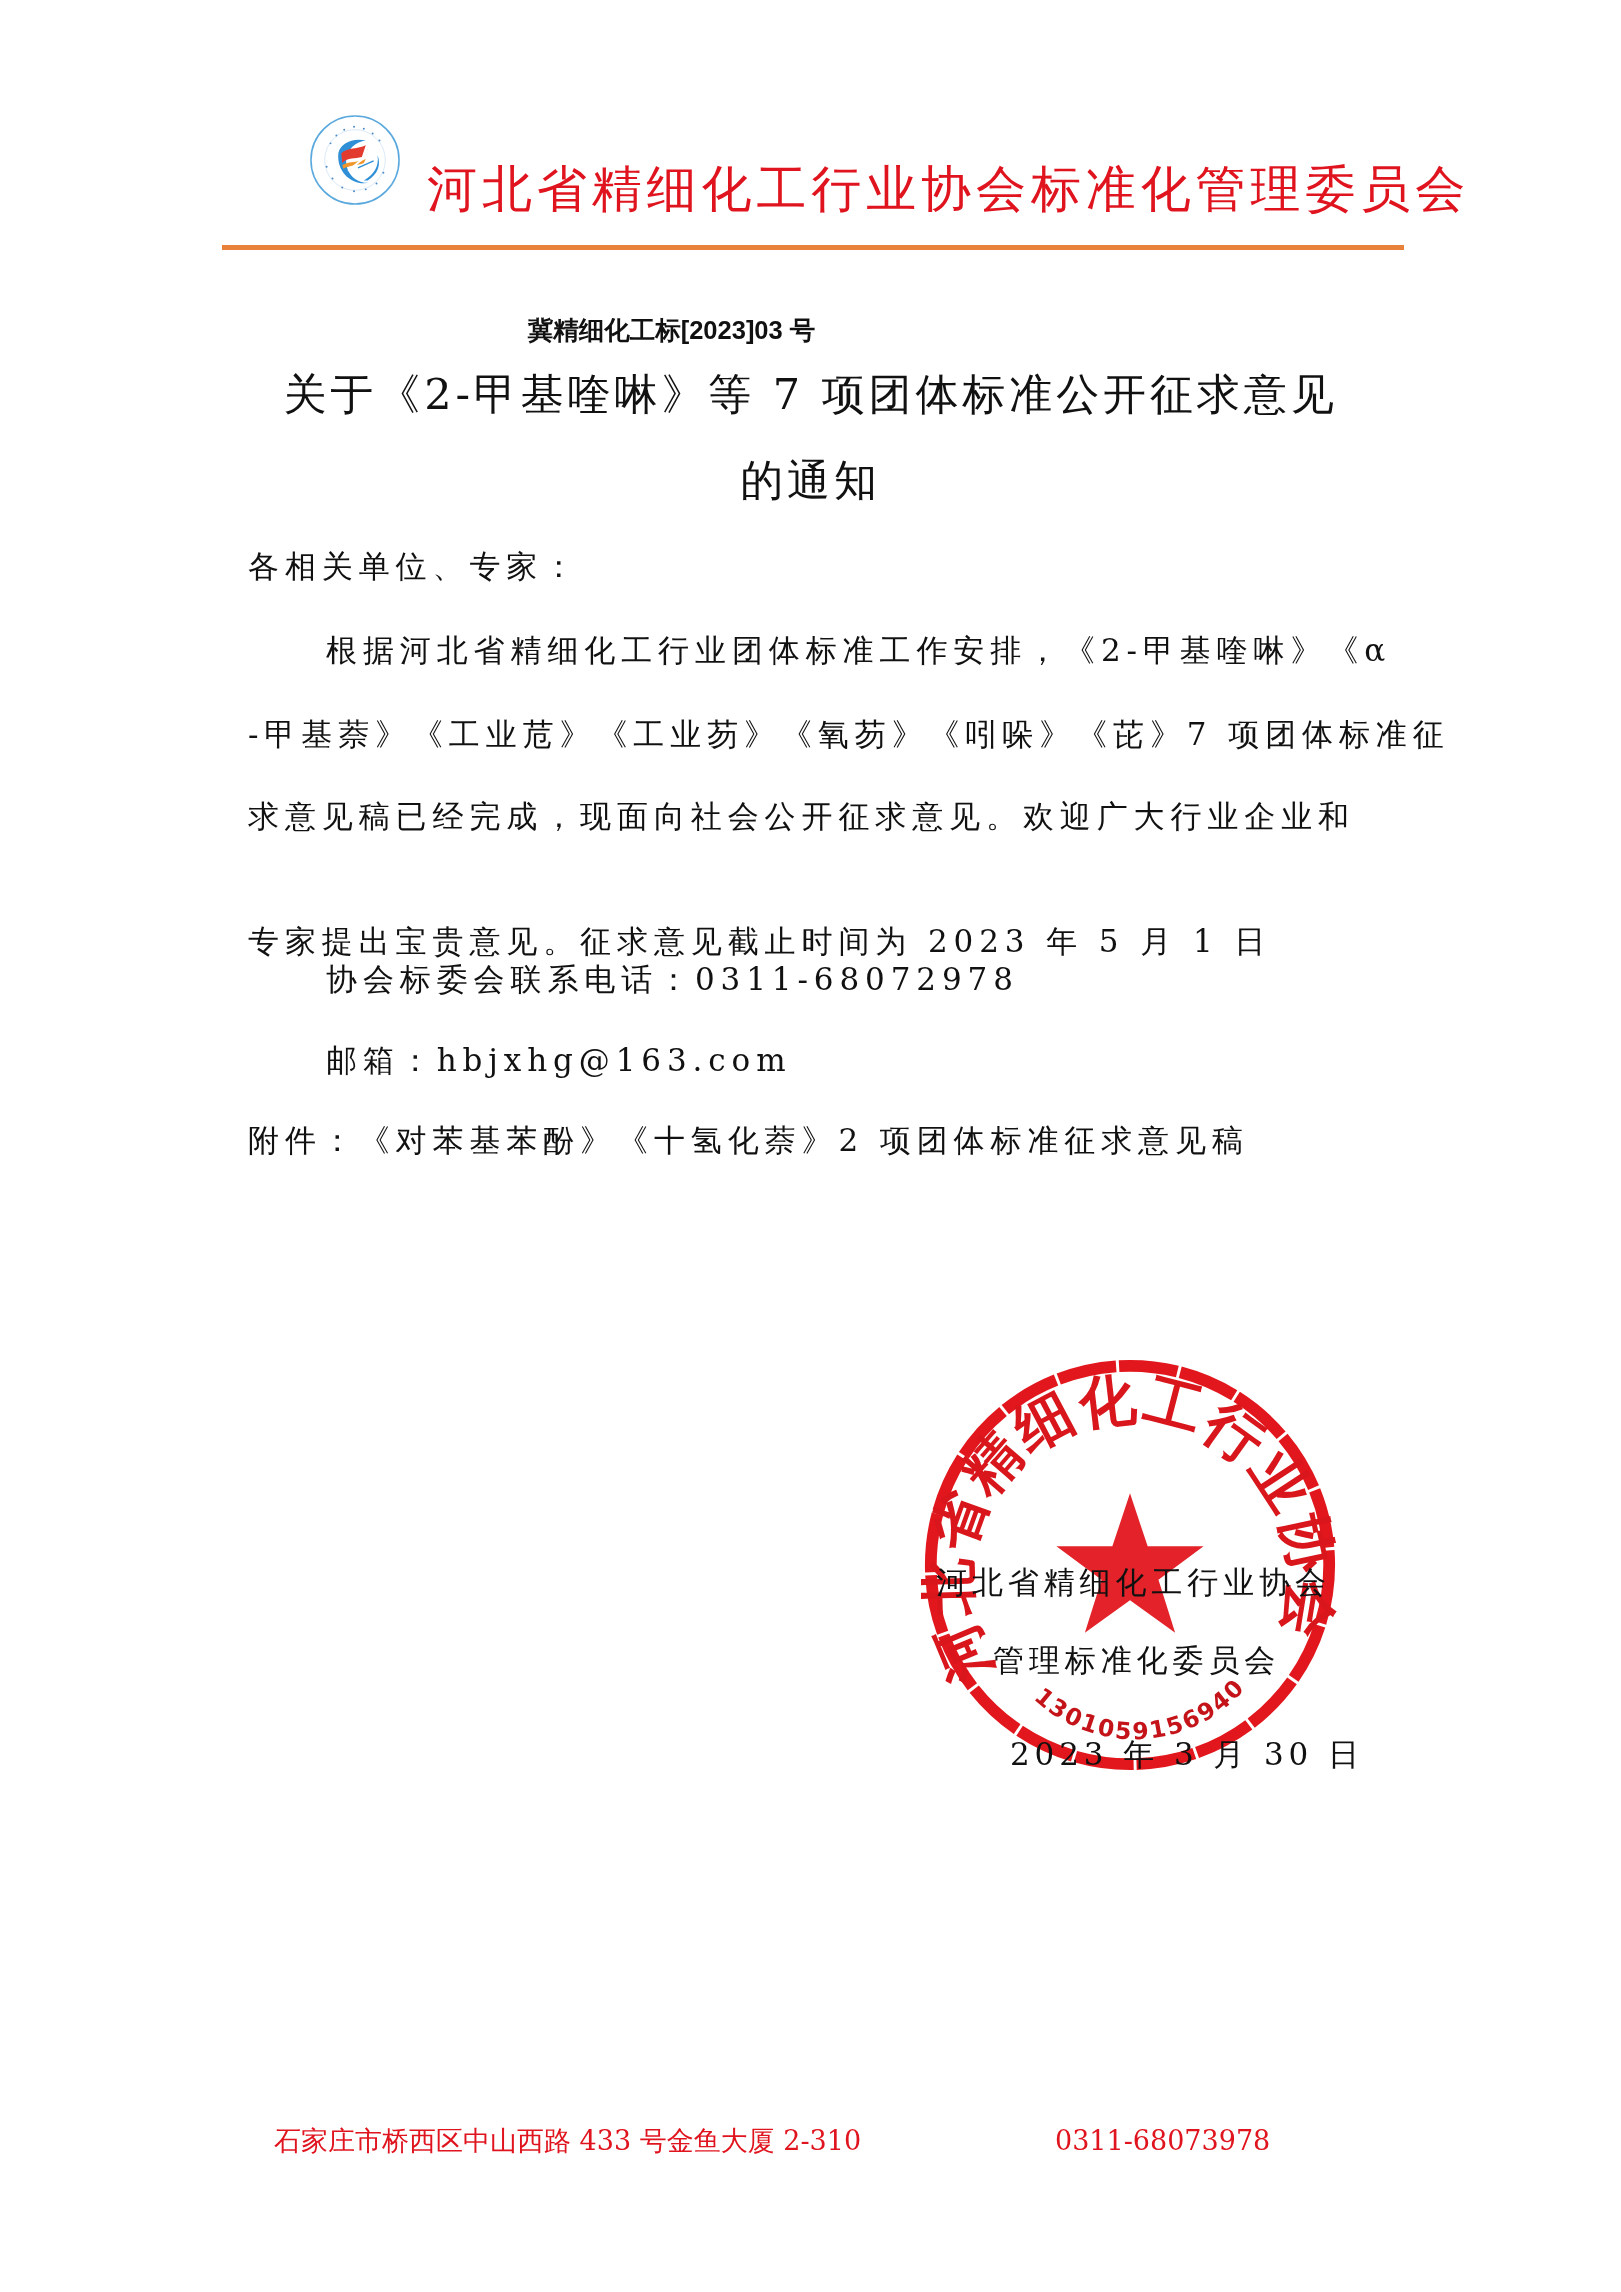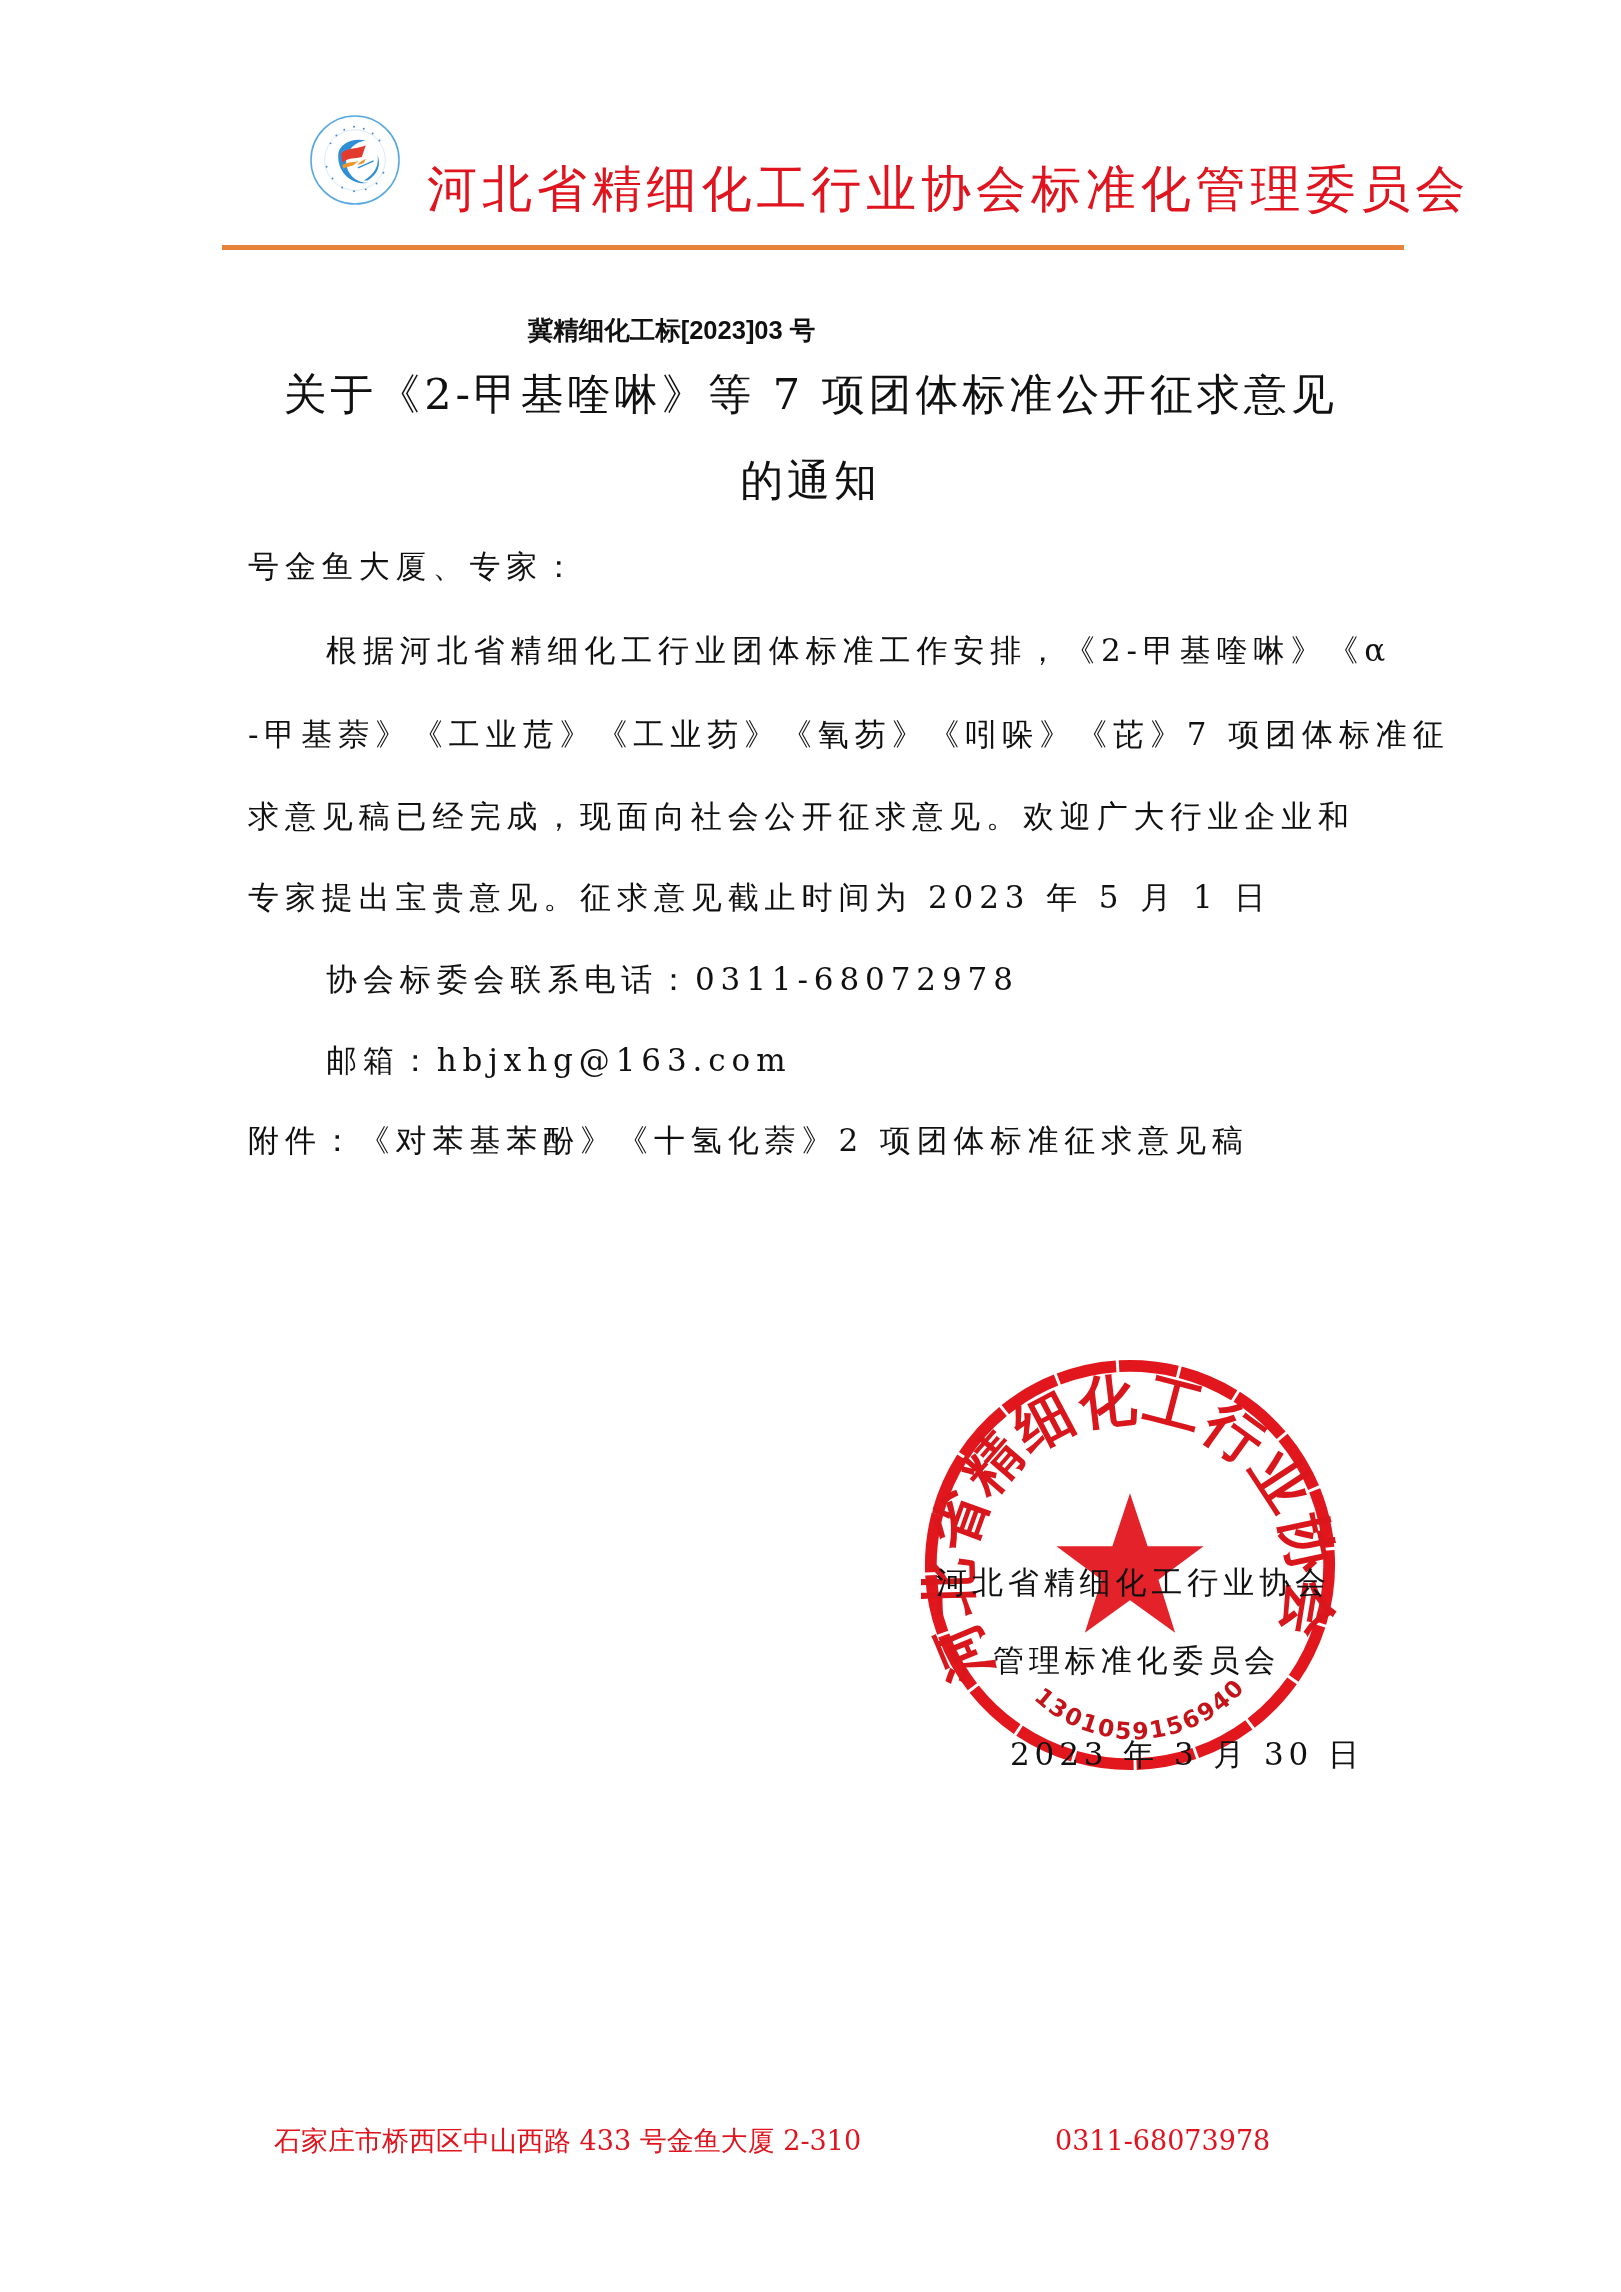--- a/index.html
+++ b/index.html
@@ -139,26 +139,26 @@
   <div class="abs header-rule"></div>
 </header>
 
 <section>
   <div class="abs doc-number">冀精细化工标[2023]03 号</div>
   <div class="abs doc-title l1">关于《2-甲基喹啉》等 7 项团体标准公开征求意见</div>
   <div class="abs doc-title l2">的通知</div>
 </section>
 
 <section>
-  <div class="abs body-line" style="top:545px;">号金鱼大厦、专家：</div>
+  <div class="abs body-line" style="top:545px;">各相关单位、专家：</div>
 
   <div class="abs body-line indent" style="top:629px;">根据河北省精细化工行业团体标准工作安排，《2-甲基喹啉》《α</div>
   <div class="abs body-line" style="top:713px;">-甲基萘》《工业苊》《工业芴》《氧芴》《吲哚》《芘》7 项团体标准征</div>
   <div class="abs body-line" style="top:795px;">求意见稿已经完成，现面向社会公开征求意见。欢迎广大行业企业和</div>
-  <div class="abs body-line" style="top:876px;">专家提出宝贵意见。征求意见截止时间为 2023 年 5 月 1 日</div>
+  <div class="abs body-line" style="top:920px;">专家提出宝贵意见。征求意见截止时间为 2023 年 5 月 1 日</div>
 
   <div class="abs body-line indent" style="top:958px;">协会标委会联系电话：0311-68072978</div>
   <div class="abs body-line indent" style="top:1039px;">邮箱：hbjxhg@163.com</div>
   <div class="abs body-line" style="top:1119px;">附件：《对苯基苯酚》《十氢化萘》2 项团体标准征求意见稿</div>
 </section>
 
 <div class="abs seal">
   <svg width="418" height="418" viewBox="0 0 426 426">
     <defs>
       <path id="sealArc" d="M 75 320 A 165 165 0 1 1 351 320"></path>

